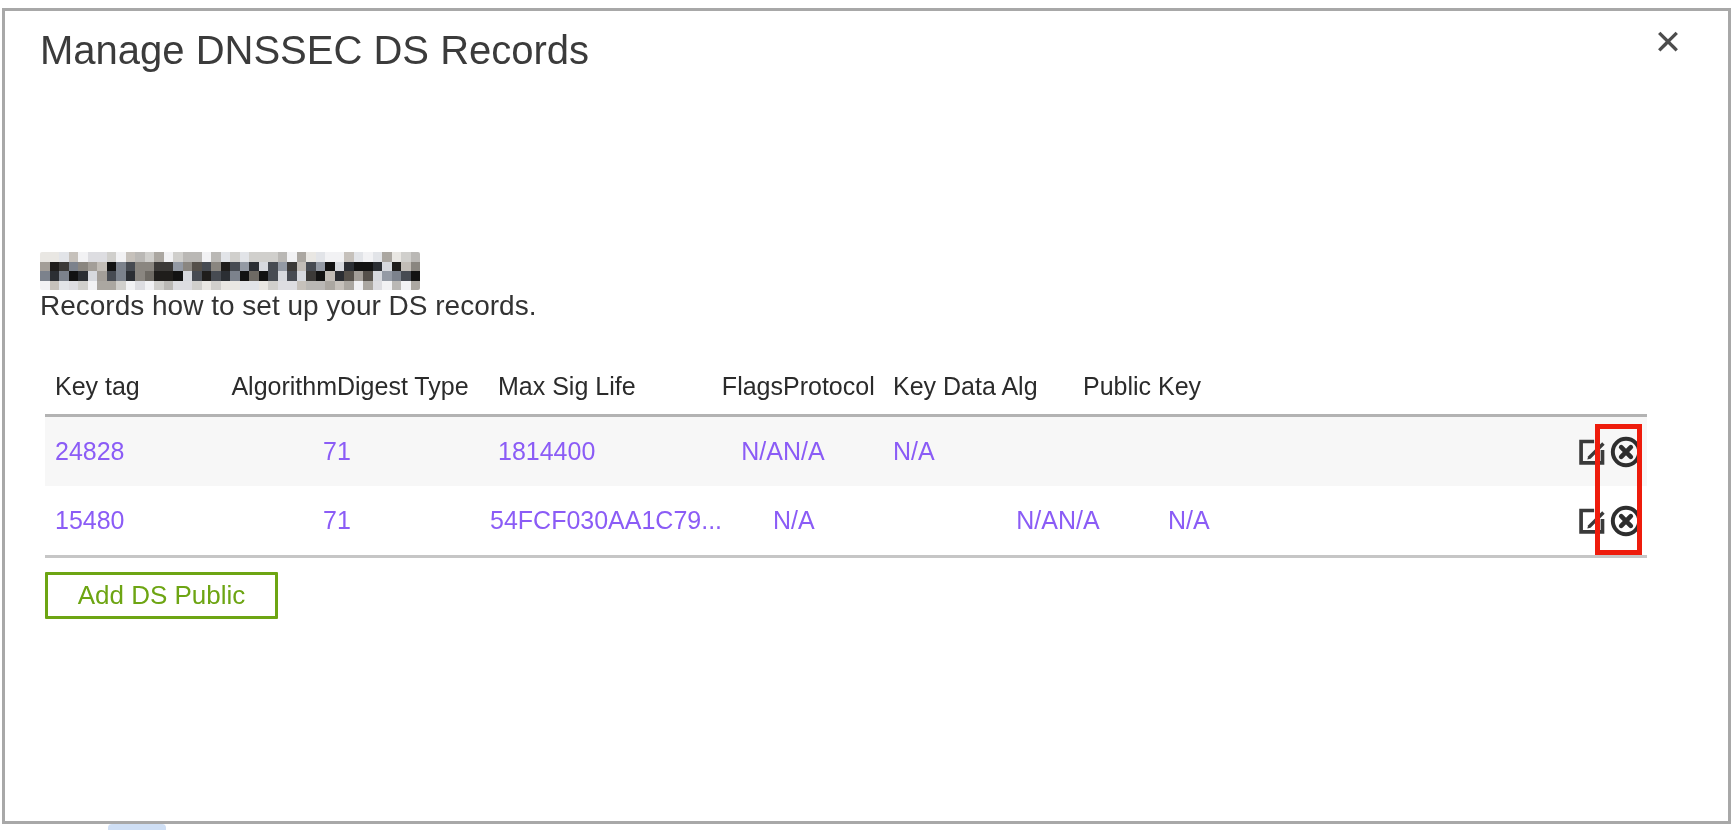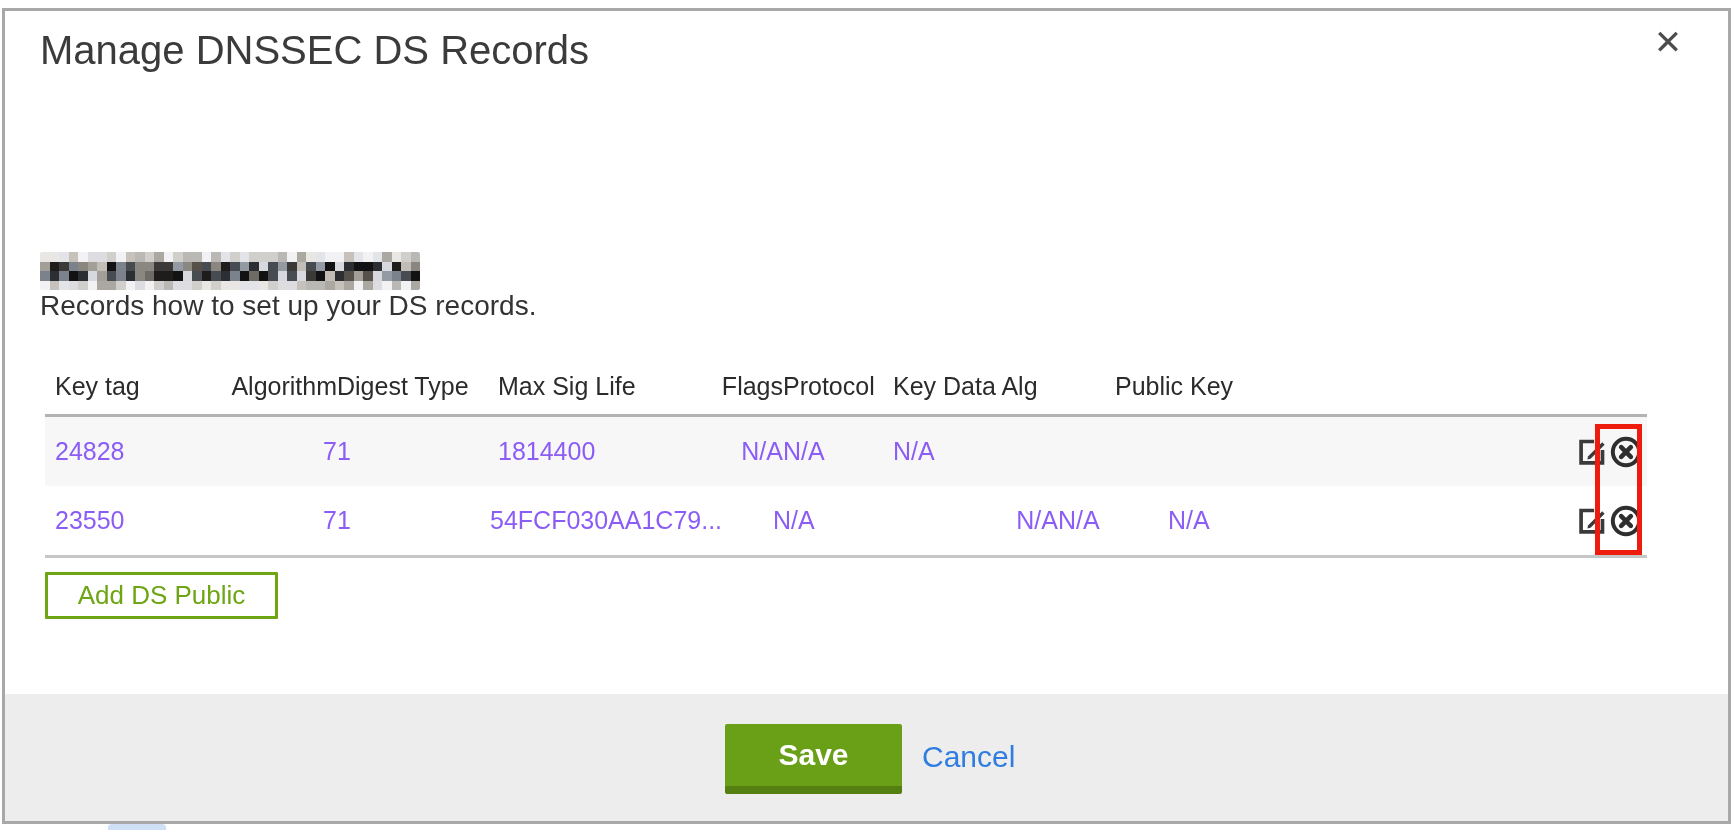--- a/index.html
+++ b/index.html
@@ -39,21 +39,21 @@
   .trow{display:flex;align-items:center;height:69px;padding-left:10px;color:#8b5cf6;}
   .trow.alt{background:var(--row-alt-bg);}
   .col-keytag{width:135px;}
   .col-alg{width:147px;text-align:right;}
   .col-dtype{width:153px;}
   .col-digest{width:275px;}
   .col-msl{width:180px;margin-left:8px;}
   .col-flags{width:105px;text-align:right;}
   .col-proto{width:110px;}
   .col-kda{width:190px;}
-  .col-pk{flex:1;margin-left:32px;}
+  .col-pk{flex:1;}
   .col-actions{width:78px;display:flex;align-items:center;justify-content:flex-end;padding-right:4px;}
   .icon-btn{width:34px;height:34px;border:none;background:none;padding:0;cursor:pointer;display:flex;align-items:center;justify-content:center;}
   .icon-btn svg{display:block;}
 
   .highlight-box{left:1595px;top:424px;width:47px;height:131px;border:5px solid var(--highlight-red);z-index:3;pointer-events:none;}
 
   .add-btn{left:45px;top:572px;width:233px;height:47px;background:#fff;border:3px solid var(--add-button-green);
     color:var(--add-button-green);font-size:26px;font-family:inherit;cursor:pointer;border-radius:1px;}
 
   .footer{left:5px;top:694px;width:1723px;height:127px;background:var(--footer-gray);}
@@ -272,21 +272,21 @@
           <button class="icon-btn" title="">
             <svg width="34" height="34" viewBox="0 0 24 24">
               <circle cx="12" cy="12" r="9.3" fill="none" stroke="#2e2e2e" stroke-width="2.8"></circle>
               <path d="M8.6 8.6 L15.4 15.4 M15.4 8.6 L8.6 15.4" stroke="#2e2e2e" stroke-width="3.3" stroke-linecap="round"></path>
             </svg>
           </button>
         </div>
       </div>
 
       <div class="trow">
-        <div class="col-keytag">23550</div>
+        <div class="col-keytag">15480</div>
         <div class="col-alg">7</div>
         <div class="col-dtype">1</div>
         <div class="col-digest">54FCF030AA1C79...</div>
         <div class="col-msl">N/A</div>
         <div class="col-flags">N/A</div>
         <div class="col-proto">N/A</div>
         <div class="col-kda">N/A</div>
         <div class="col-pk"></div>
         <div class="col-actions">
           <button class="icon-btn" title="">
@@ -303,17 +303,13 @@
           </button>
         </div>
       </div>
     </div>
   </div>
 
   <div class="layer highlight-box"></div>
 
   <button class="layer add-btn">Add DS Public</button>
 
-  <div class="layer footer">
-    <button class="save-btn">Save</button>
-    <a class="cancel-link">Cancel</a>
-  </div>
 </div>
 
 </body></html>

